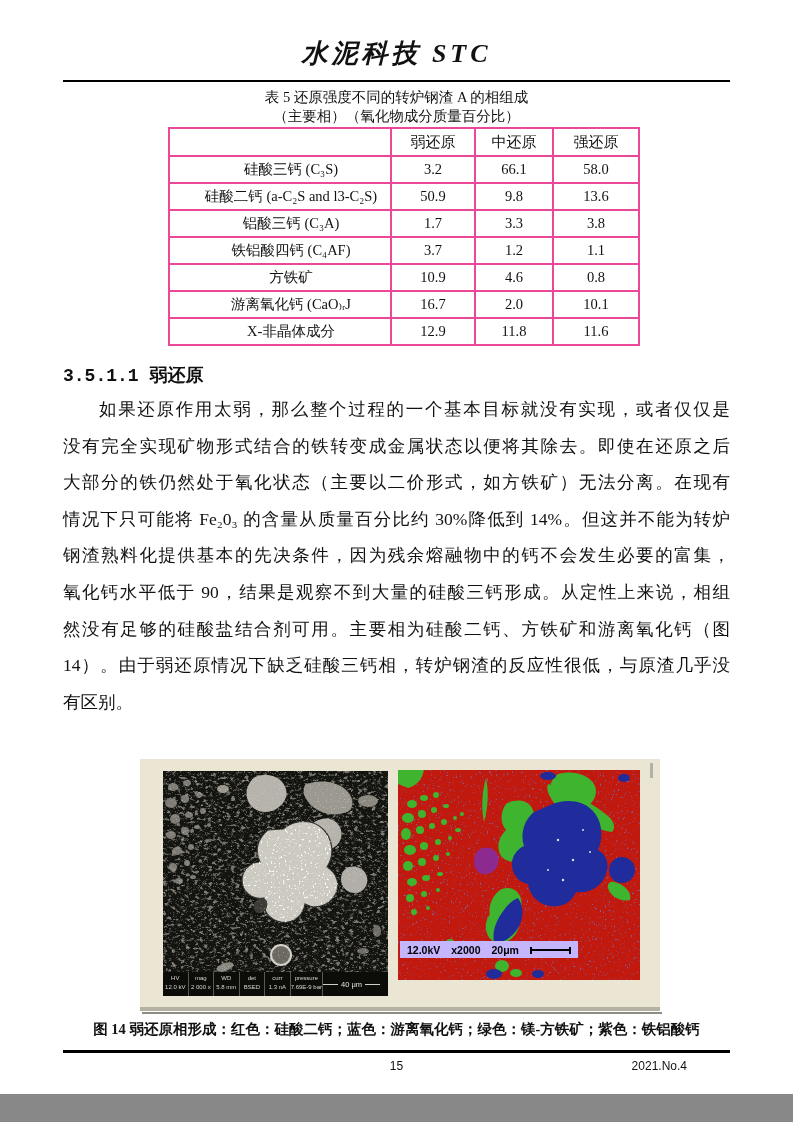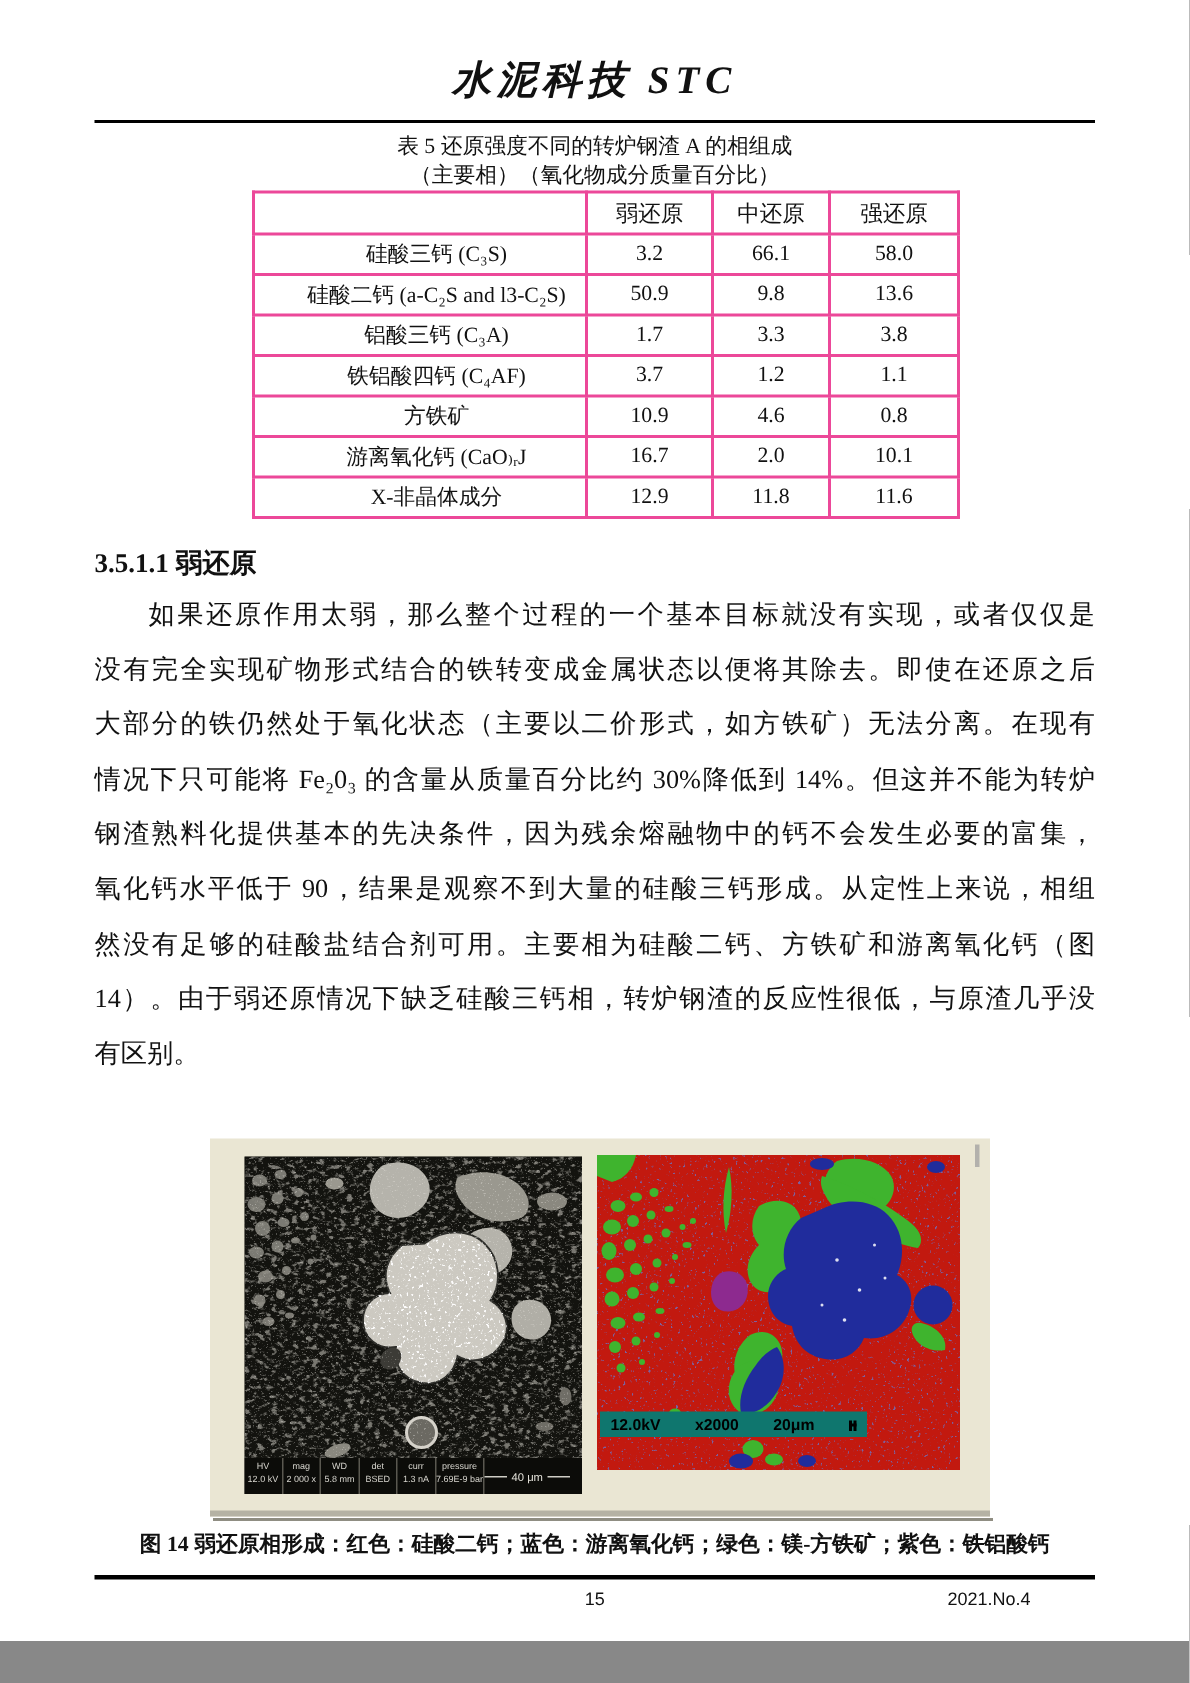--- a/index.html
+++ b/index.html
@@ -22,21 +22,21 @@
   
   .tbl-wrap { position:absolute; top:127px; left:168px; }
   table.phase { border-collapse:collapse; table-layout:fixed; width:470px; }
   table.phase th, table.phase td { border:2px solid #ec4899; font-weight:normal; }
   table.phase th { height:28px; font-size:15px; text-align:center; }
   table.phase td { height:27px; font-size:14.5px; }
   td.phase-cell { text-align:center; padding-left:22px; }
   td.value-cell { text-align:center; }
   th.corner { }
   
-  .sec-heading { position:absolute; top:363px; left:63px; font-size:18px; font-weight:bold; }
+  .sec-heading { position:absolute; top:363px; left:63px; font-size:18px; font-weight:bold;font-family:Liberation Mono, monospace; }
   .body-par { position:absolute; top:391px; left:63px; width:667px; }
   .pline { font-size:17.5px; line-height:36.6px; white-space:nowrap;
            text-align:justify; text-align-last:justify; }
   .pline.indent { text-indent:36px; }
   .pline.last { text-align-last:left; }
   
   .fig-panel { position:absolute; top:759px; left:140px; width:520px; height:252px;
                background:#eae6d3; border-bottom:4px solid #b5b2a4; }
   .fig-panel::after { content:""; position:absolute; left:2px; right:-2px; bottom:-7px;
                       height:2px; background:#8f8d82; }
@@ -53,21 +53,21 @@
   .sem-lab { font-size:6px; line-height:8px; }
   .sem-val { font-size:6px; line-height:10px; white-space:nowrap; }
   .sem-scale { flex:1; display:flex; align-items:center; 
                gap:3px; font-size:7.5px; color:#e2e0d8; }
   .sem-scale .ln { width:15px; border-top:1px solid #cfcdc5; }
   
   .map-img { position:absolute; left:258px; top:11px; width:242px; height:210px;
              overflow:hidden; }
   .map-img svg { position:absolute; left:0; top:0; }
   .map-bar { position:absolute; left:2px; top:171px; width:178px; height:17px;
-             background:#0f766e; display:flex; align-items:center; gap:23px; padding:0 7px;
+             background:#c4b5fd; display:flex; align-items:center; gap:11px; padding:0 7px;
              font-family:"Liberation Sans","DejaVu Sans",sans-serif;
              font-weight:bold; font-size:10.5px; color:#000; }
   .map-scale-line { position:relative; width:48px; height:0; border-top:2px solid #000; }
   .map-scale-line::before, .map-scale-line::after {
       content:""; position:absolute; top:-4px; width:2px; height:7px; background:#000; }
   .map-scale-line::before { left:0; }
   .map-scale-line::after { right:0; }
   
   .fig-caption { position:absolute; top:1020px; left:0; width:100%; text-align:center;
                  font-size:14.5px; font-weight:bold; }

